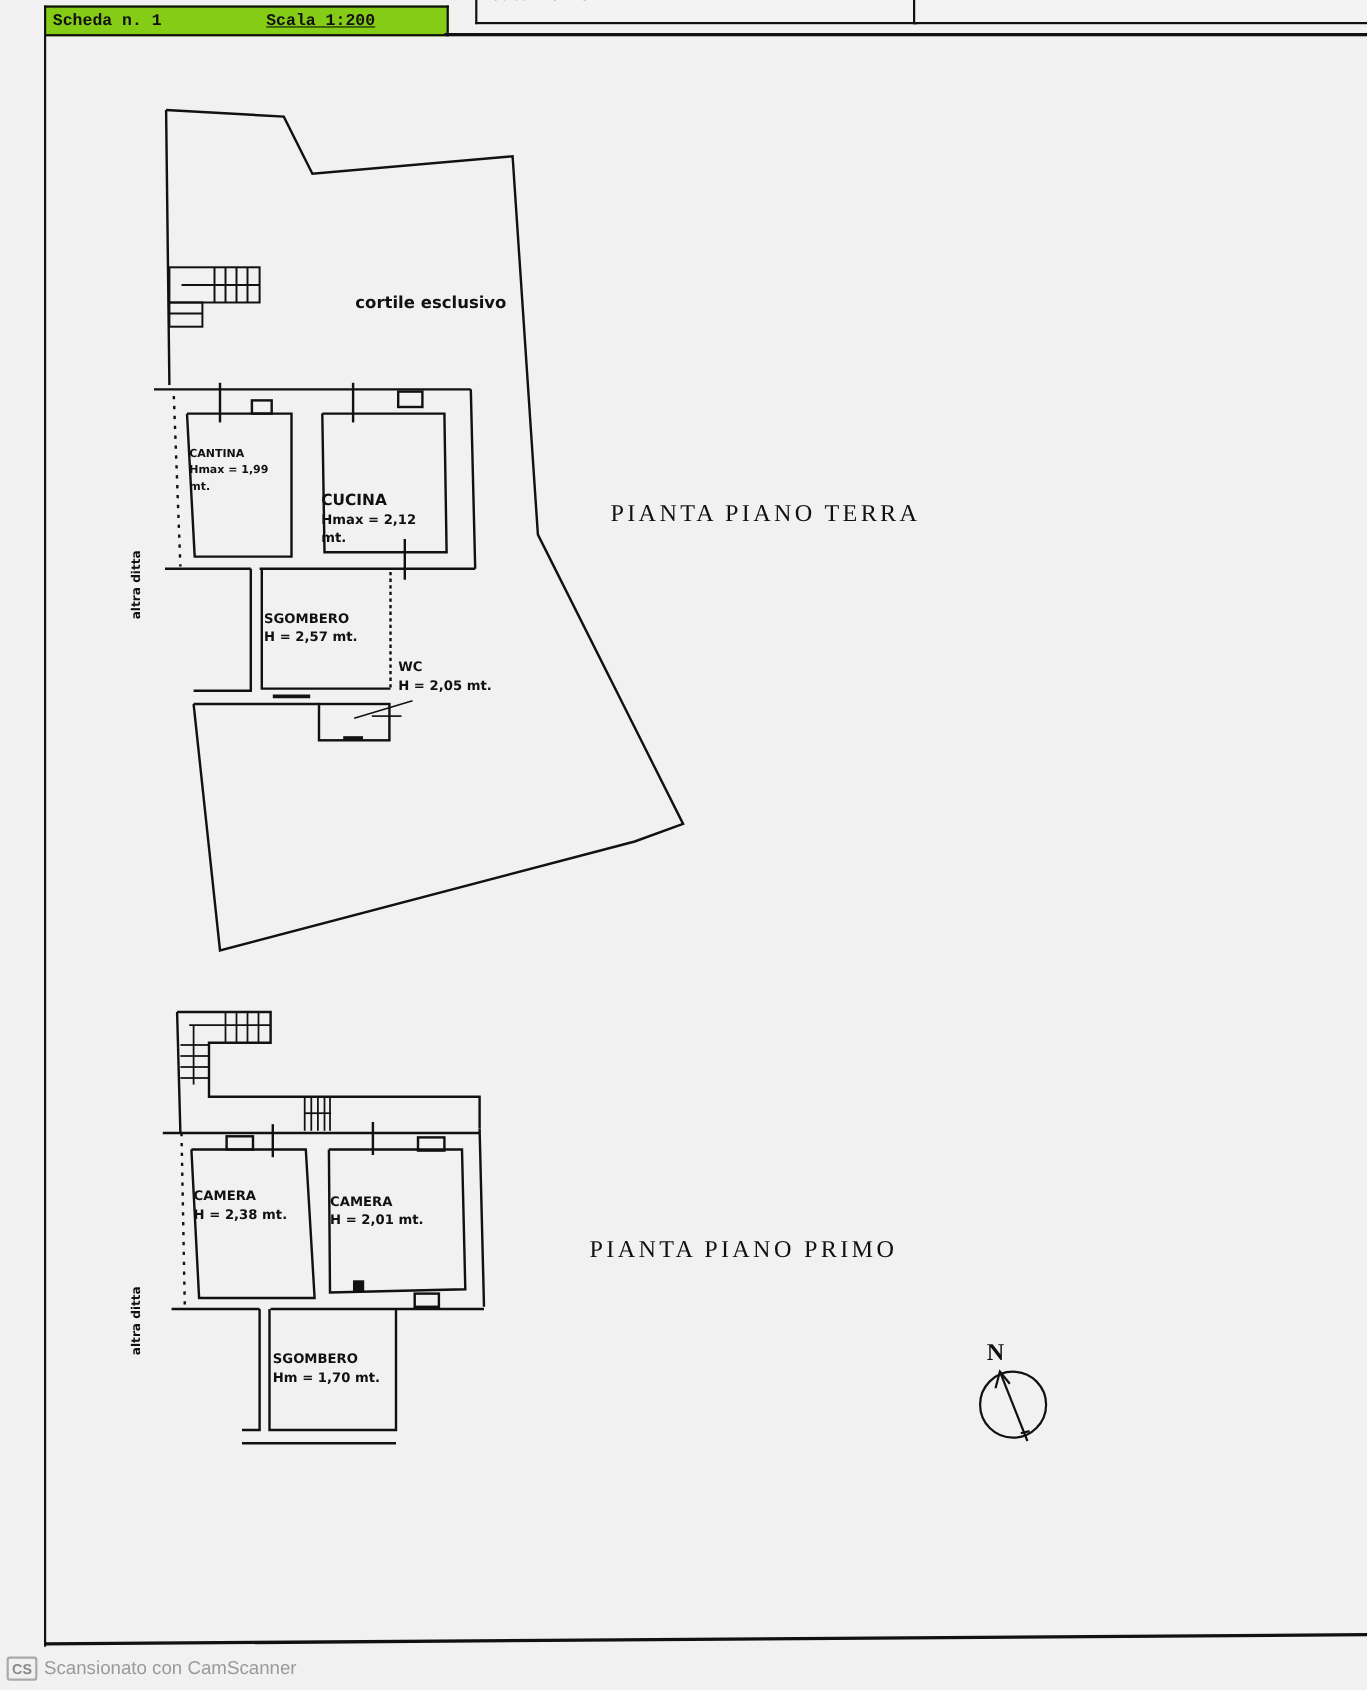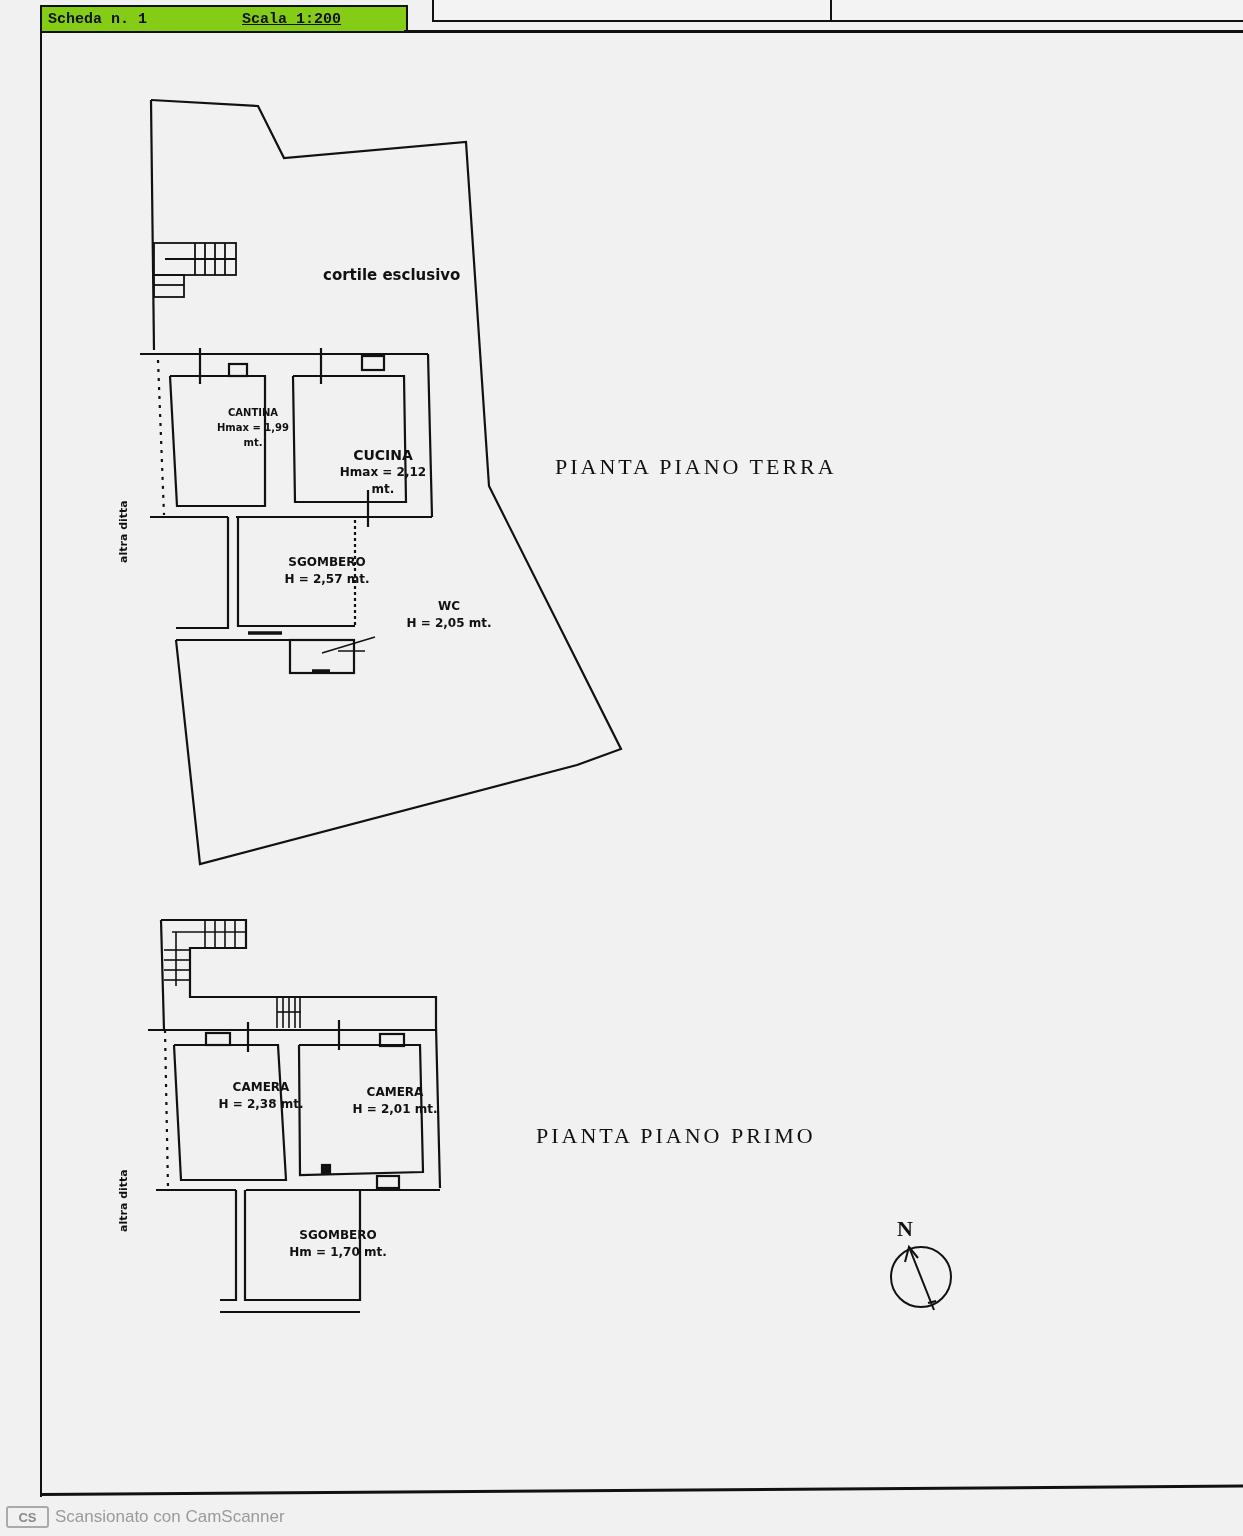--- a/index.html
+++ b/index.html
@@ -7,22 +7,22 @@
   .abs { position:absolute; }
   .mono { font-family:"Liberation Mono", "DejaVu Sans Mono", monospace; font-weight:bold; color:#111; }
   .serif { font-family:"Liberation Serif", "DejaVu Serif", serif; color:#111; }
   .sans-b { font-family:"DejaVu Sans", "Liberation Sans", sans-serif; font-weight:bold; color:#111; }
   #header-box-left { left:40px; top:5px; width:364px; height:26px; border:2px solid #111; border-bottom:none; background:#84cc16; }
   #header-box-mid { left:432px; top:-4px; width:398px; height:24px; border:2px solid #111; border-top:none; background:#f3f3f3; }
   #header-box-right { left:830px; top:-4px; width:420px; height:24px; border-left:2px solid #111; border-bottom:2px solid #111; background:#f3f3f3; }
   .hdr-text { font-size:15px; }
   #sheet-frame { left:40px; top:31px; width:1210px; height:1464px; border-left:2px solid #111; border-top:2px solid #111; }
   #footer { left:6px; top:1504px; height:26px; display:flex; align-items:center; gap:6px; color:#9a9a9a; font-size:17px; }
-  #cs-logo { width:43px; height:22px; border:2px solid #aaa; border-radius:3px; color:#888; font-weight:bold; font-size:13px; display:flex; align-items:center; justify-content:center; box-sizing:border-box; }
-  .room-label { text-align:center; font-size:12px; line-height:17px;padding-left:35px; }
+  #cs-logo { width:28px; height:22px; border:2px solid #aaa; border-radius:3px; color:#888; font-weight:bold; font-size:13px; display:flex; align-items:center; justify-content:center; box-sizing:border-box; }
+  .room-label { text-align:left; font-size:12px; line-height:17px; }
   .plan-title { font-size:22px; letter-spacing:3px;text-align:right; }
   .side-label { font-size:11px; transform:rotate(-90deg); transform-origin:left top; white-space:nowrap; }
 </style>
 </head>
 <body>
 
 <div class="abs" id="header-box-mid">
   <span class="abs mono hdr-text" style="left:12px;top:-8px;">Subalterno:</span>
 </div>
 <div class="abs" id="header-box-right">

